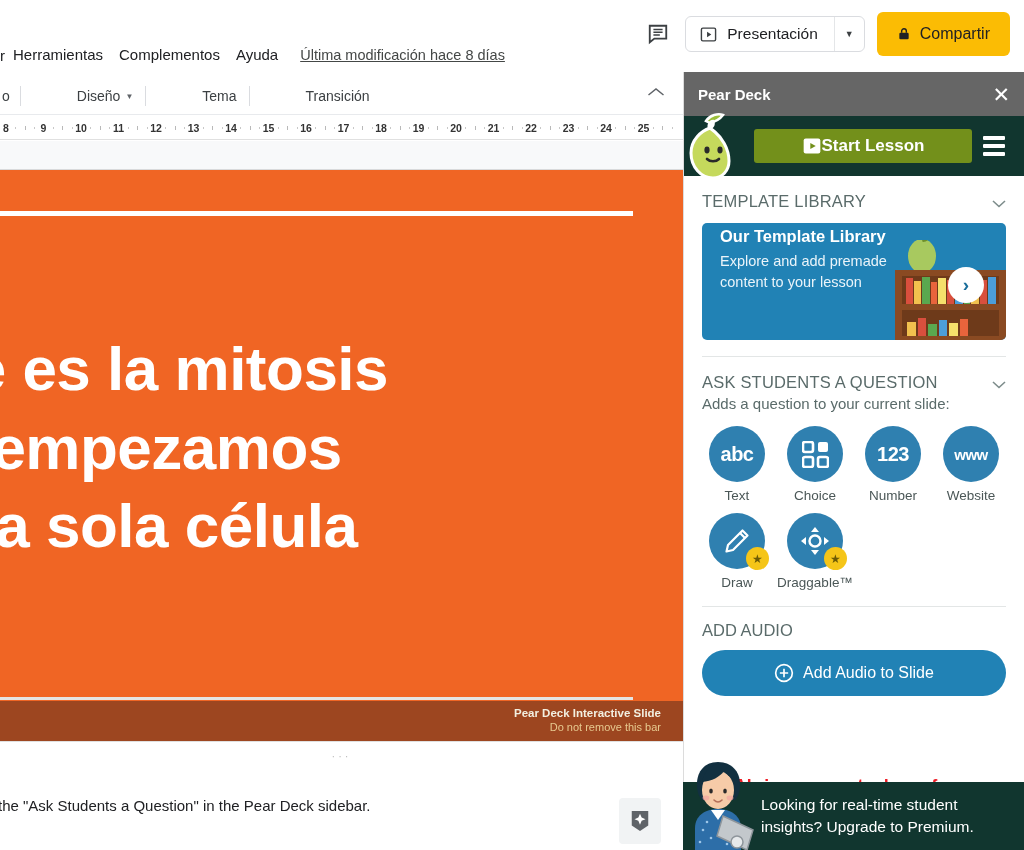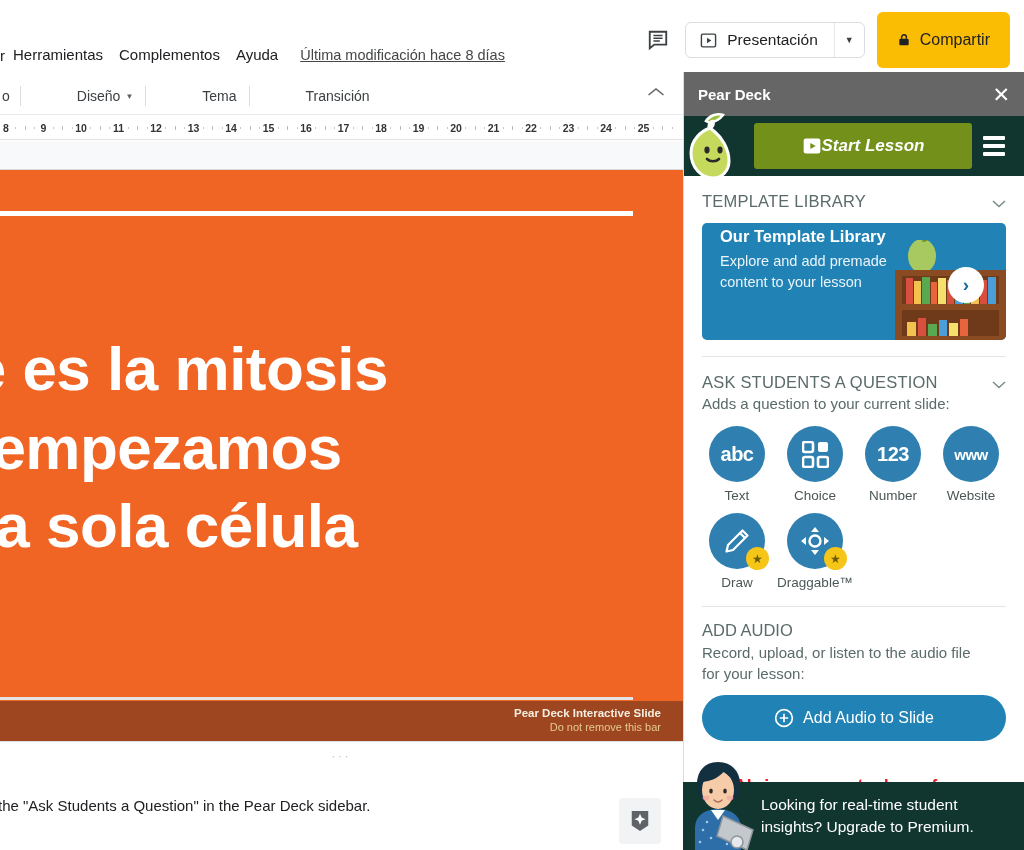--- a/index.html
+++ b/index.html
@@ -46,21 +46,21 @@
   .present-btn {
     display: flex; align-items: center; gap: 10px;
     padding: 0 16px 0 14px; font-size: 15.5px; color: #202124;
     white-space: nowrap;
   }
   .present-caret {
     width: 30px; display: flex; align-items: center; justify-content: center;
     border-left: 1px solid #e4e6e8; color: #3c4043; font-size: 9px;
   }
   .share-btn {
-    height: 56px; background: #FBBC04; border-radius: 6px;
+    height: 44px; background: #FBBC04; border-radius: 6px;
     display: flex; align-items: center; gap: 9px;
     padding: 0 20px; font-size: 16px; color: #202124; font-weight: 500;
     white-space: nowrap;
   }
 
   
   .toolbar-row {
     position: absolute; left: 0; top: 78px; width: 683px; height: 37px;
     background: #ffffff; display: flex; align-items: center;
     border-bottom: 1px solid #e8eaed;
@@ -163,23 +163,23 @@
               font-weight: 300; }
 
   .pd-green {
     position: relative; height: 60px; background: #11362F;
     display: flex; align-items: center; padding-left: 70px; padding-right: 8px;
   }
   .pd-pear {
     position: absolute; left: -4px; top: -4px; width: 70px; height: 68px;
   }
   .pd-start {
-    flex: 1; height: 46px; background: #73901B; border-radius: 3px;
+    flex: 1; height: 34px; background: #73901B; border-radius: 3px;
     display: flex; align-items: center; justify-content: center; 
-    color: #ffffff; font-size: 17px; font-weight: 600; font-style: italic;
+    color: #ffffff; font-size: 17px; font-weight: 600;
   }
   .pd-burger {
     width: 44px; height: 42px; display: flex; flex-direction: column;
     align-items: center; justify-content: center; gap: 4px;
   }
   .pd-burger i { display: block; width: 22px; height: 4px; background: #fff;
                  border-radius: 1px; }
 
   .pd-body { position: relative; }
   .pd-sec-head {
@@ -620,21 +620,20 @@
           </div>
           <div class="q-label">Draggable™</div>
         </div>
 
       </div>
 
       <div class="pd-divider"></div>
 
       <div class="audio-head">
         <div class="audio-title">ADD AUDIO</div>
-        <div class="audio-sub">Record, upload, or listen to the audio file for your lesson:</div>
       </div>
 
       <div class="audio-btn">
         <svg width="20" height="20" viewBox="0 0 24 24">
           <circle cx="12" cy="12" r="10" fill="none" stroke="#fff" stroke-width="2"></circle>
           <path d="M12 7v10M7 12h10" stroke="#fff" stroke-width="2"></path>
         </svg>
         <span>Add Audio to Slide</span>
       </div>
 

